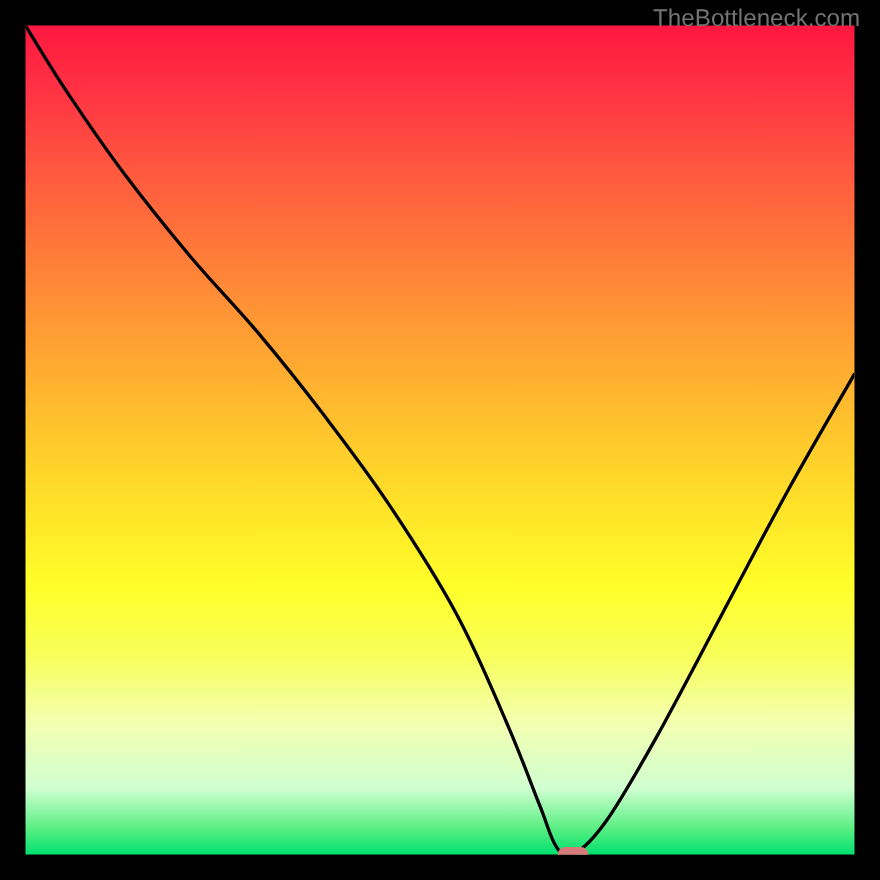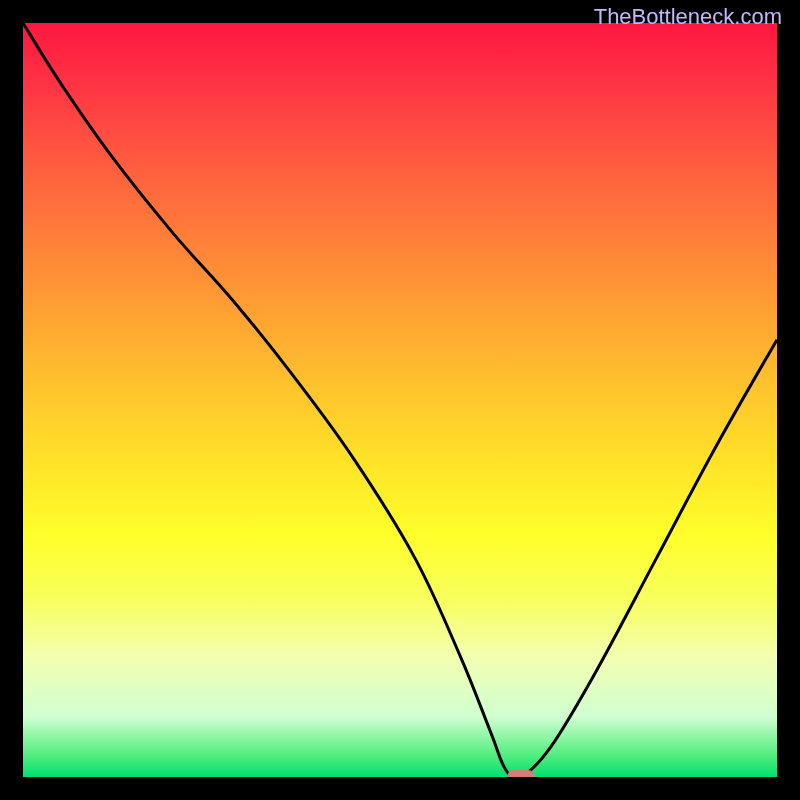--- a/index.html
+++ b/index.html
@@ -8,21 +8,21 @@
     width: 800px;
     height: 800px;
     background: #000;
     position: relative;
     font-family: Arial, sans-serif;
   }
   .watermark {
     position: absolute;
     top: 4px;
     right: 18px;
-    color: #c4b5fd;
+    color: #737373;
     font-size: 22px;
     font-weight: 500;
     z-index: 10;
   }
   .plot-area {
     position: absolute;
     left: 23px;
     top: 23px;
     width: 754px;
     height: 754px;

